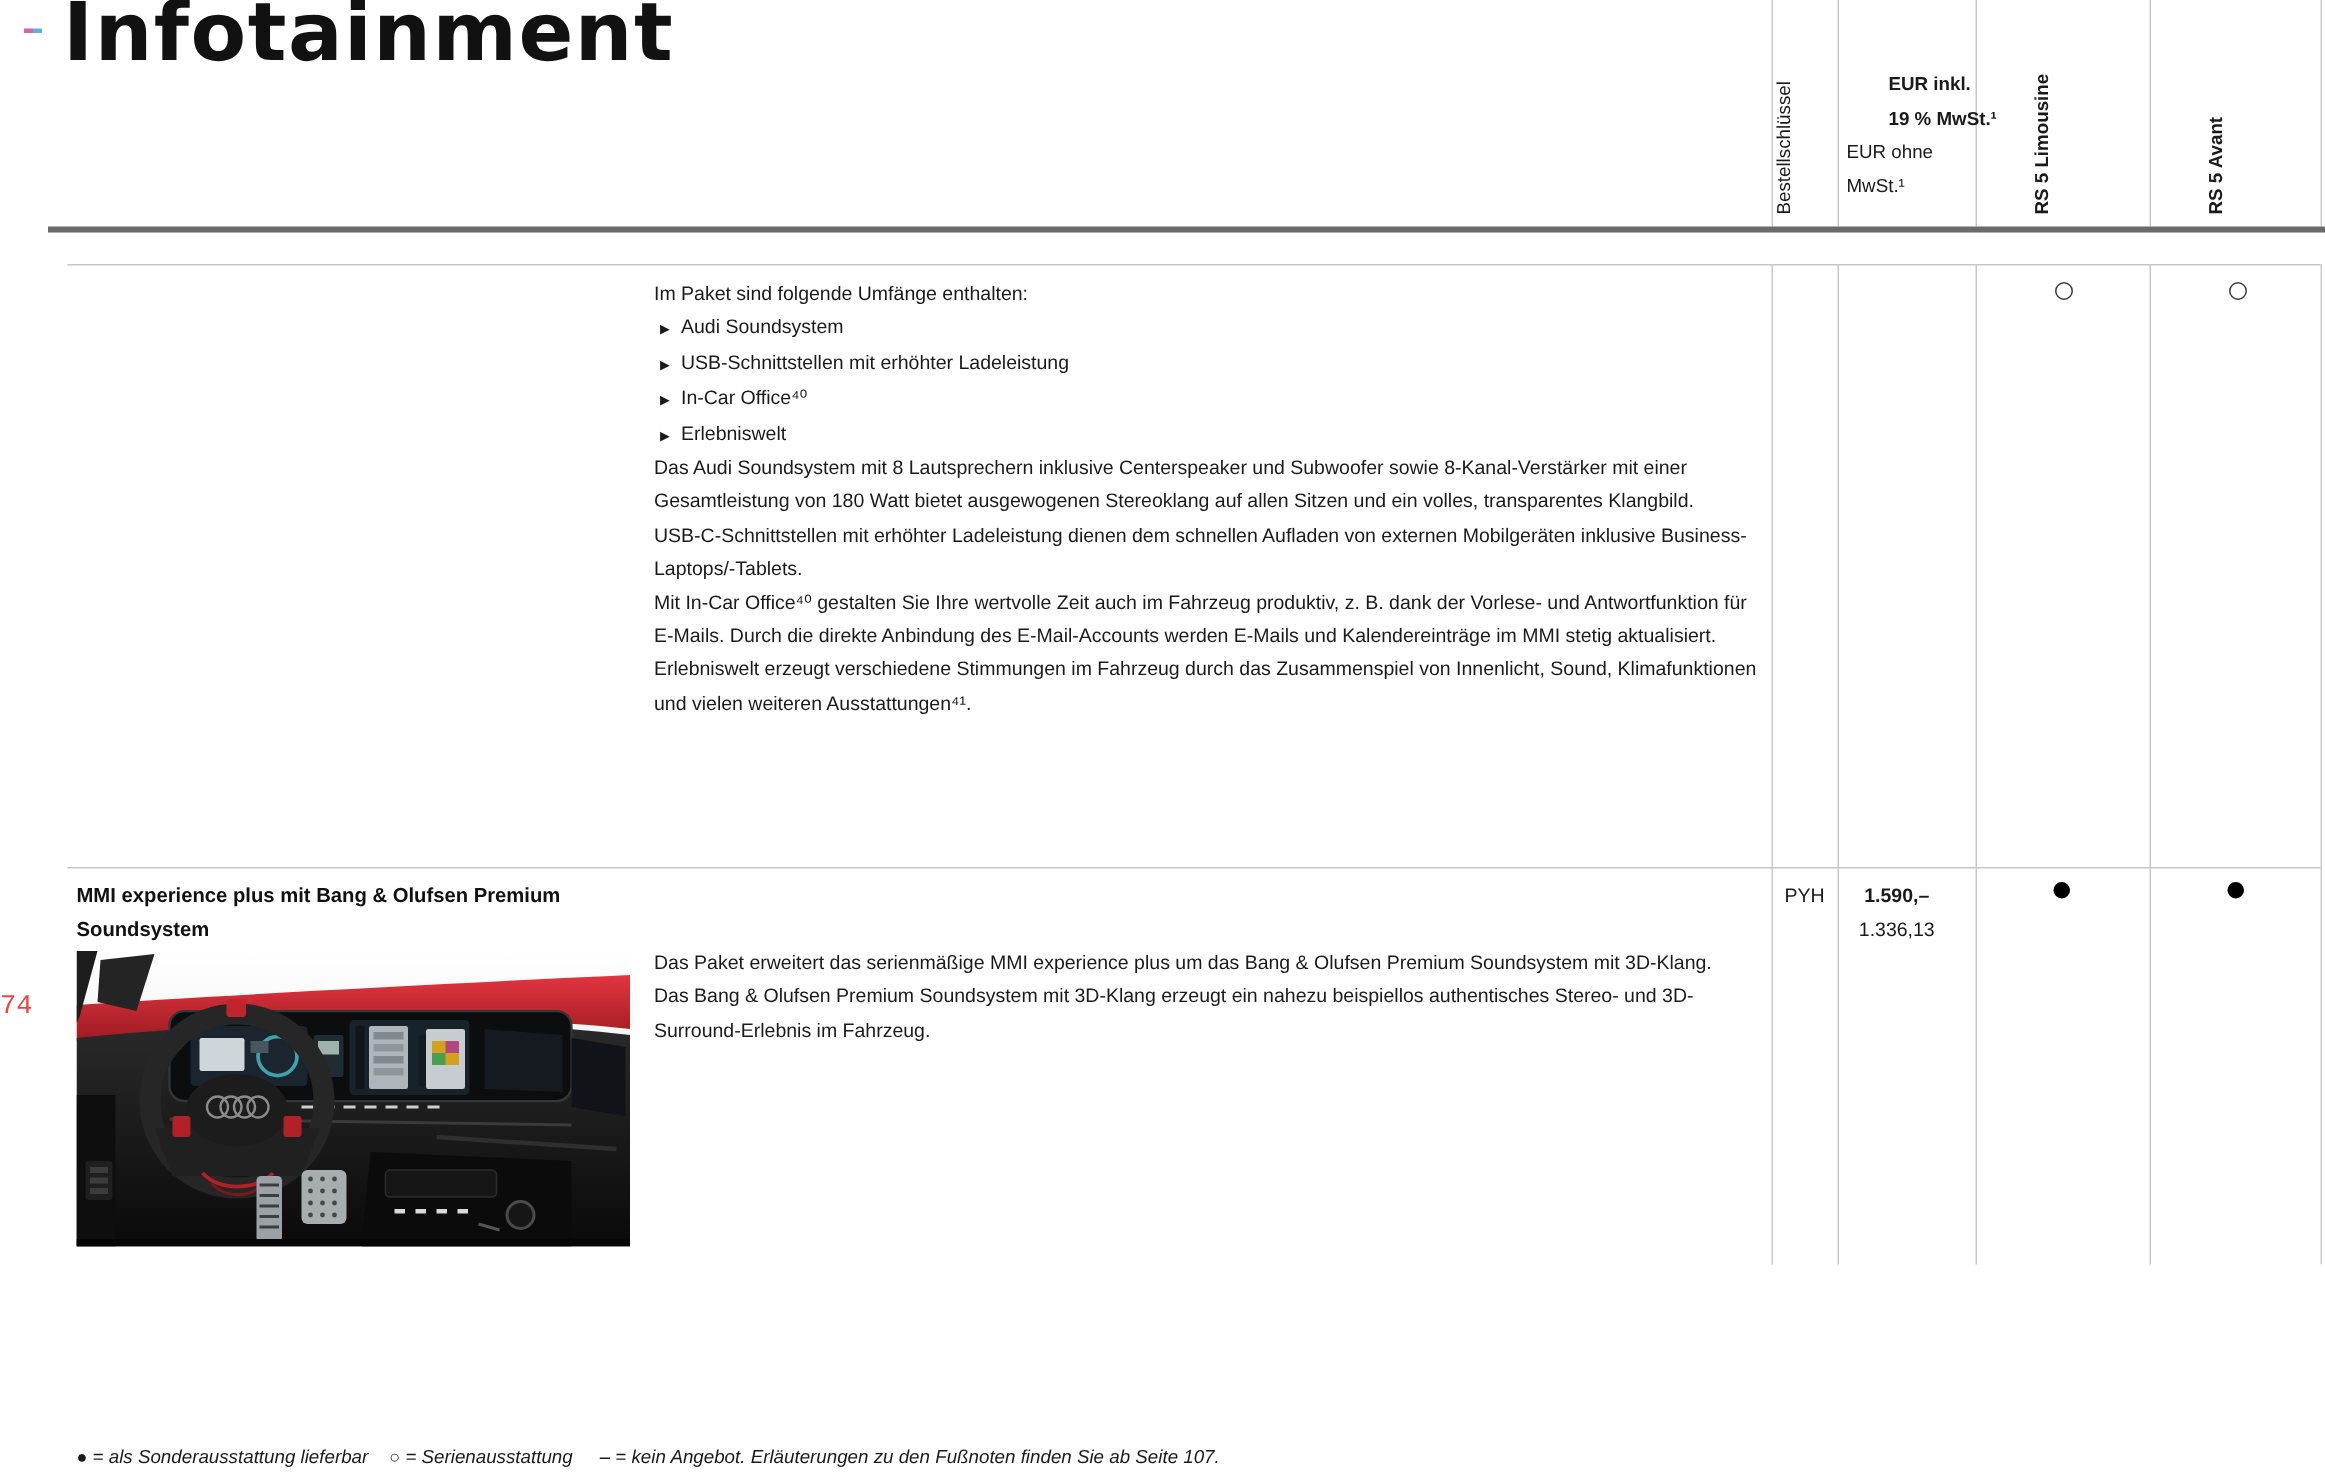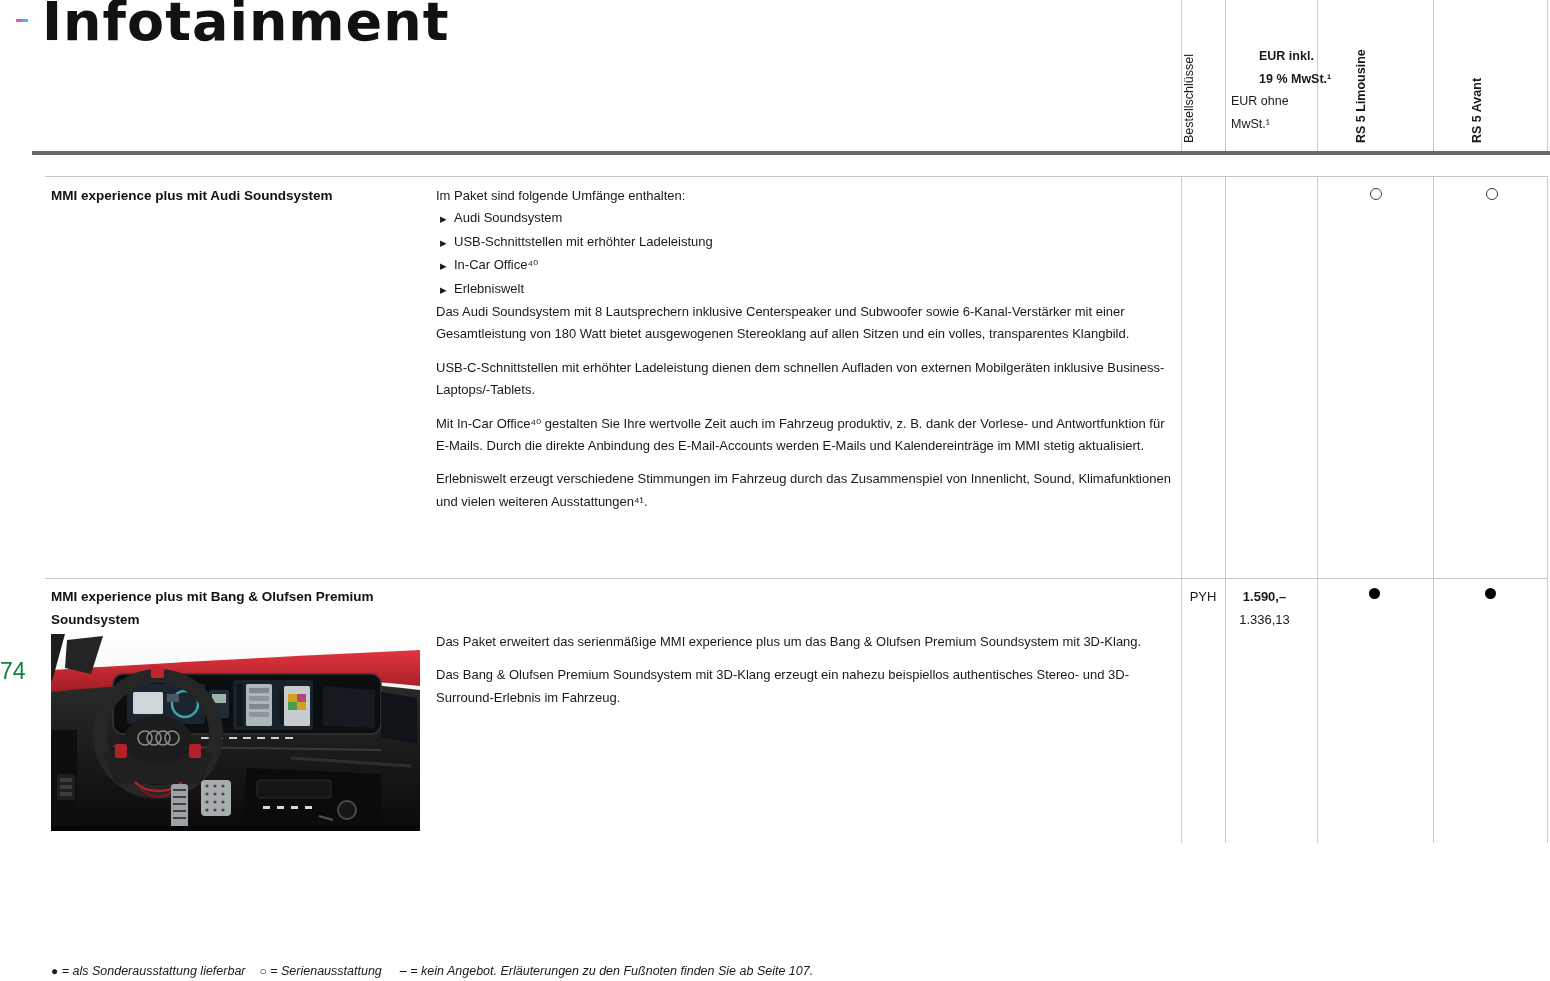--- a/index.html
+++ b/index.html
@@ -30,35 +30,35 @@
     position:absolute;white-space:nowrap;transform:rotate(-90deg);transform-origin:left bottom;
     font-size:12.5px;line-height:14px;height:14px;
   }
   .vert-label.bold{font-weight:bold;}
   .price-head{position:absolute;left:1231px;top:45px;font-size:12.5px;line-height:22.5px;}
   .price-head .b{font-weight:bold;margin-left:28px;}
   
   .cell-title{position:absolute;left:51px;width:350px;font-size:13.5px;font-weight:bold;line-height:22.5px;color:#111;}
   .desc{position:absolute;left:436px;width:738px;font-size:13px;line-height:22.4px;}
   .desc p{margin:0;}
-  .desc p + p{margin-top:11px;}
+  .desc p + p{}
   .desc ul{list-style:none;margin:0;padding:0;}
   .desc li{display:flex;align-items:baseline;padding-left:4px;}
   .desc li .glyph{width:14px;font-size:8.5px;flex:0 0 14px;}
   .code-cell{position:absolute;left:1181px;top:586px;width:44px;text-align:center;font-size:13px;line-height:22.5px;}
   .price-cell{position:absolute;left:1227px;top:586px;width:75px;text-align:center;font-size:13px;line-height:22.5px;}
   .price-cell .b{font-weight:bold;}
   .marker{position:absolute;border-radius:50%;}
   .m-open{width:10px;height:10px;border:1.3px solid #3c3c3c;background:#fff;}
   .m-filled{width:11px;height:11px;background:#000;}
   
   .photo{position:absolute;left:51px;top:634px;width:369px;height:197px;}
   .photo svg{display:block;width:100%;height:100%;}
   
-  .page-number{position:absolute;left:0;top:657px;font-size:23px;line-height:28px;color:#15803d;}
+  .page-number{position:absolute;left:0;top:657px;font-size:18px;line-height:28px;color:#ef4444;font-family:Liberation Mono, monospace;}
   .footer-legend{position:absolute;left:51px;top:964px;font-size:12.5px;line-height:15px;white-space:nowrap;font-style:italic;}
   .footer-legend .sym{font-size:12px;}
   .footer-legend .gap1{margin-left:14px;}
   .footer-legend .gap2{margin-left:18px;}
 </style>
 </head>
 <body>
 
 <div class="page">
 
@@ -92,21 +92,20 @@
   <div class="thick-rule"></div>
   <div class="hairline" style="top:176px"></div>
   <div class="hairline" style="top:578px"></div>
 
   <div class="vline body" style="left:1181px"></div>
   <div class="vline body" style="left:1225px"></div>
   <div class="vline body" style="left:1317px"></div>
   <div class="vline body" style="left:1433px"></div>
   <div class="vline body" style="left:1547px"></div>
 
-  <div class="cell-title" style="top:185px">MMI experience plus mit Audi Soundsystem</div>
 
   <div class="desc" style="top:185px">
     <p>Im Paket sind folgende Umfänge enthalten:</p>
     <ul>
       <li>
         <span class="glyph">▶</span>
         <span>Audi Soundsystem</span>
         </li>
       <li>
         <span class="glyph">▶</span>
@@ -114,21 +113,21 @@
         </li>
       <li>
         <span class="glyph">▶</span>
         <span>In-Car Office⁴⁰</span>
         </li>
       <li>
         <span class="glyph">▶</span>
         <span>Erlebniswelt</span>
         </li>
     </ul>
-    <p>Das Audi Soundsystem mit 8 Lautsprechern inklusive Centerspeaker und Subwoofer sowie 6-Kanal-Verstärker mit einer Gesamtleistung von 180 Watt bietet ausgewogenen Stereoklang auf allen Sitzen und ein volles, transparentes Klangbild.</p>
+    <p>Das Audi Soundsystem mit 8 Lautsprechern inklusive Centerspeaker und Subwoofer sowie 8-Kanal-Verstärker mit einer Gesamtleistung von 180 Watt bietet ausgewogenen Stereoklang auf allen Sitzen und ein volles, transparentes Klangbild.</p>
     <p>USB-C-Schnittstellen mit erhöhter Ladeleistung dienen dem schnellen Aufladen von externen Mobilgeräten inklusive Business-Laptops/-Tablets.</p>
     <p>Mit In-Car Office⁴⁰ gestalten Sie Ihre wertvolle Zeit auch im Fahrzeug produktiv, z. B. dank der Vorlese- und Antwortfunktion für E-Mails. Durch die direkte Anbindung des E-Mail-Accounts werden E-Mails und Kalendereinträge im MMI stetig aktualisiert.</p>
     <p>Erlebniswelt erzeugt verschiedene Stimmungen im Fahrzeug durch das Zusammenspiel von Innenlicht, Sound, Klimafunktionen und vielen weiteren Ausstattungen⁴¹.</p>
   </div>
 
   <div class="marker m-open" style="left:1370px;top:188px"></div>
   <div class="marker m-open" style="left:1486px;top:188px"></div>
 
   <div class="cell-title" style="top:586px">
     <div>MMI experience plus mit Bang &amp; Olufsen Premium</div>

